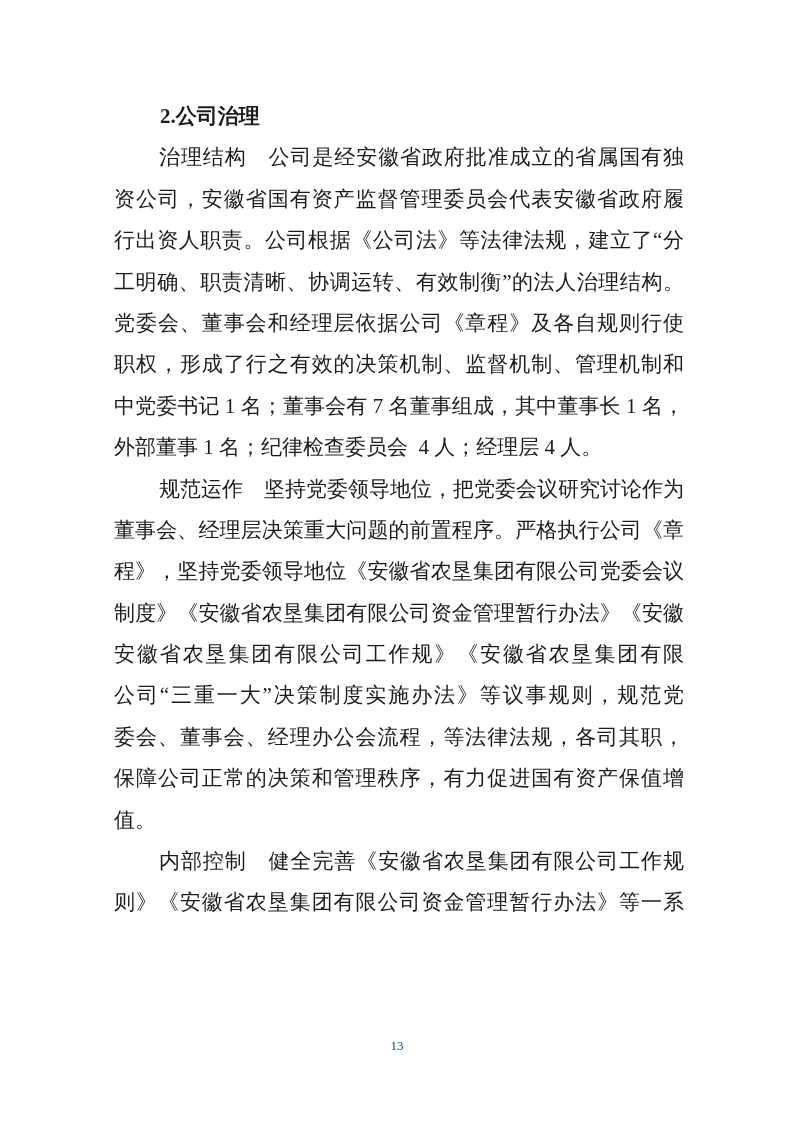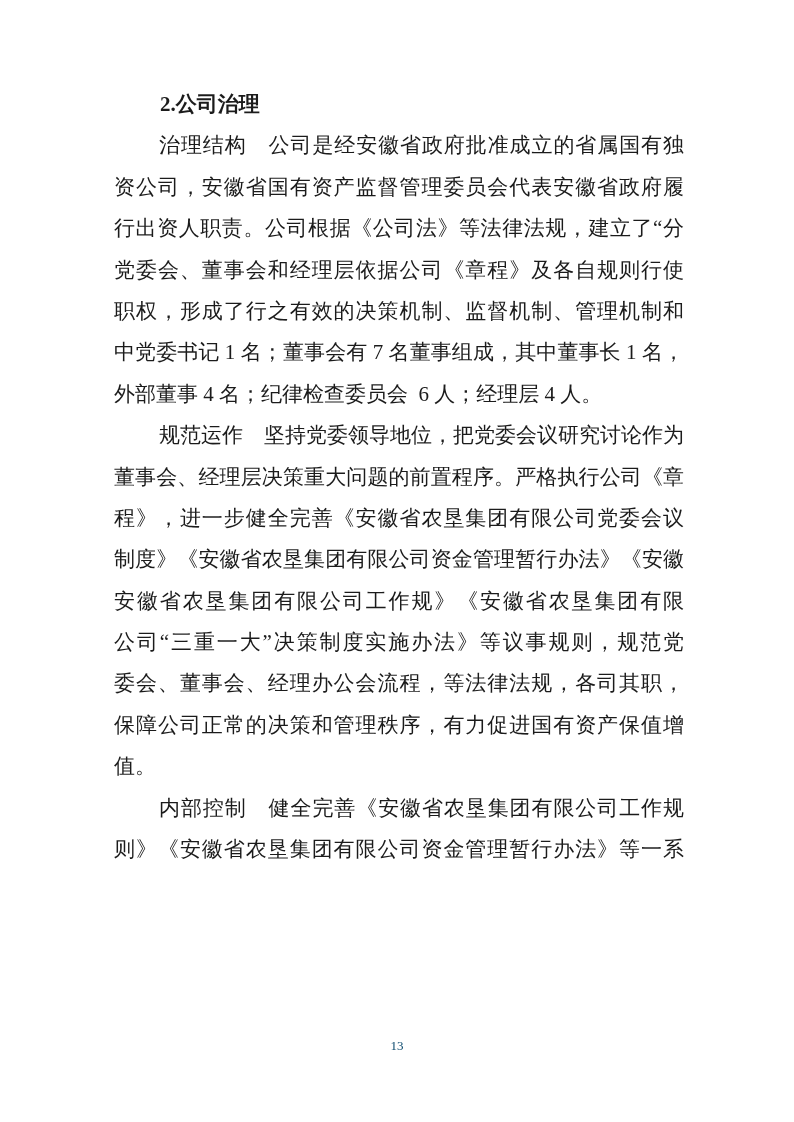--- a/index.html
+++ b/index.html
@@ -16,21 +16,21 @@
     color: #1b1b1b;
   }
   .page {
     position: absolute;
     inset: 0;
     background: #ffffff;
   }
   .text-block {
     position: absolute;
     left: 114px;
-    top: 84px;
+    top: 96px;
     width: 570px;
   }
   .line {
     height: 41.4px;
     line-height: 41.4px;
     font-size: 21px;
     white-space: pre-wrap;
   }
   .just {
     text-align: justify;
@@ -61,28 +61,29 @@
 <body>
 
 <div class="page">
   <div class="text-block">
 
     <div class="line heading">2.公司治理</div>
 
     <div class="line just first"><span class="lead">治理结构</span><span>　公司是经安徽省政府批准成立的省属国有独</span></div>
     <div class="line just">资公司，安徽省国有资产监督管理委员会代表安徽省政府履</div>
     <div class="line just">行出资人职责。公司根据《公司法》等法律法规，建立了“分</div>
+    <div class="line just">工明确、职责清晰、协调运转、有效制衡”的法人治理结构。</div>
     <div class="line just">党委会、董事会和经理层依据公司《章程》及各自规则行使</div>
     <div class="line just">职权，形成了行之有效的决策机制、监督机制、管理机制和</div>
     <div class="line just">中党委书记 1 名；董事会有 7 名董事组成，其中董事长 1 名，</div>
-    <div class="line">外部董事 4 名；纪律检查委员会  6 人；经理层 4 人。</div>
+    <div class="line">外部董事 1 名；纪律检查委员会  4 人；经理层 4 人。</div>
 
     <div class="line just first"><span class="lead">规范运作</span><span>　坚持党委领导地位，把党委会议研究讨论作为</span></div>
     <div class="line just">董事会、经理层决策重大问题的前置程序。严格执行公司《章</div>
-    <div class="line just">程》，进一步健全完善《安徽省农垦集团有限公司党委会议</div>
+    <div class="line just">程》，坚持党委领导地位《安徽省农垦集团有限公司党委会议</div>
     <div class="line just">制度》《安徽省农垦集团有限公司资金管理暂行办法》《安徽</div>
     <div class="line just">安徽省农垦集团有限公司工作规》《安徽省农垦集团有限</div>
     <div class="line just">公司“三重一大”决策制度实施办法》等议事规则，规范党</div>
     <div class="line just">委会、董事会、经理办公会流程，等法律法规，各司其职，</div>
     <div class="line just">保障公司正常的决策和管理秩序，有力促进国有资产保值增</div>
     <div class="line">值。</div>
 
     <div class="line just first"><span class="lead">内部控制</span><span>　健全完善《安徽省农垦集团有限公司工作规</span></div>
     <div class="line just">则》《安徽省农垦集团有限公司资金管理暂行办法》等一系</div>
 

